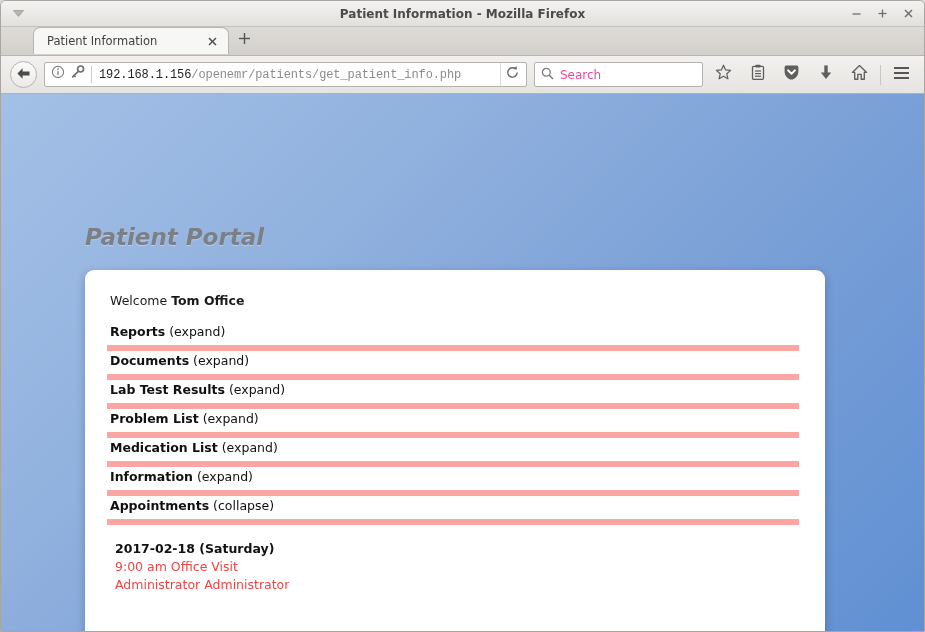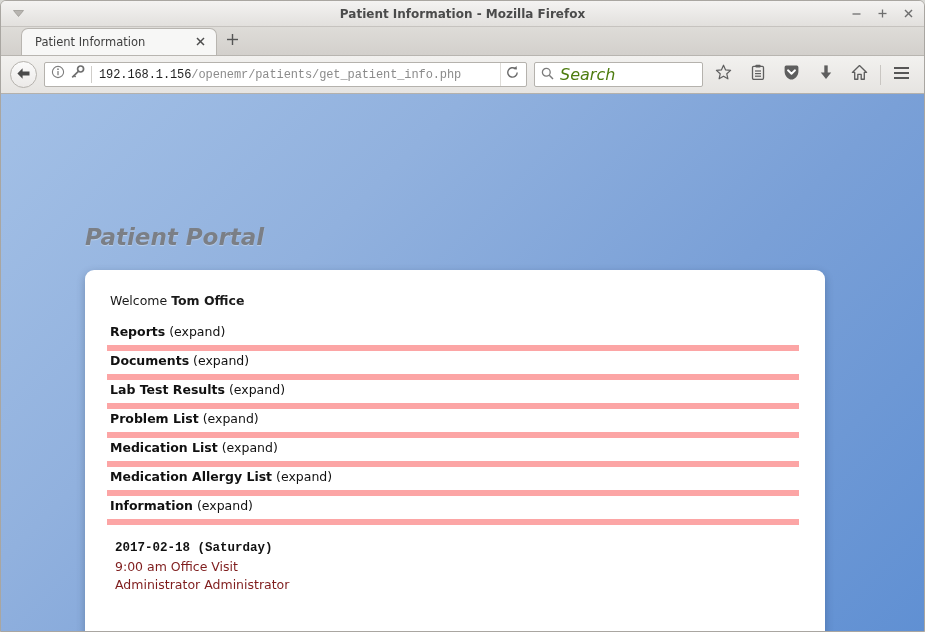--- a/index.html
+++ b/index.html
@@ -45,22 +45,22 @@
     margin-left: auto; display: flex; align-items: center;
     padding-right: 9px; gap: 13px; position: relative; z-index: 2;
   }
   .wc { width: 13px; height: 13px; display:flex; align-items:center; justify-content:center; }
   .wc svg { display:block; }
 
   
   .tabstrip {
     height: 29px; flex: 0 0 29px;
     background: linear-gradient(to bottom, #dedcd8 0%, #d3d0cc 100%);
-    display: flex; align-items: center;
-    padding-left: 20px;
+    display: flex; align-items: flex-start;
+    padding-left: 32px;
     border-bottom: 1px solid #b8b5b0;
     position: relative;
   }
   .tab {
     height: 27px;
     min-width: 196px;
     background: #f7f7f6;
     border: 1px solid #b8b5b0;
     border-bottom: none;
     border-radius: 7px 7px 0 0;
@@ -122,21 +122,21 @@
     width: 24px; height: 23px; margin-left: auto;
     display: flex; align-items: center; justify-content: center;
     border-left: 1px solid #dedcd8;
     flex: 0 0 24px;
   }
   .searchbar {
     flex: 0 0 169px; height: 25px;
     background: #fff; border: 1px solid #b5b2ad; border-radius: 2px;
     display: flex; align-items: center; padding: 0 6px; gap: 6px;
   }
-  .search-placeholder { font-size: 16px; color: #4d7c0f; font-style: italic; }
+  .search-placeholder { font-size: 12px; color: #ec4899; }
   .toolbtn {
     width: 27px; height: 28px;
     display: flex; align-items: center; justify-content: center;
     flex: 0 0 auto;
   }
   .tsep { width: 1px; height: 20px; background: #c9c6c2; }
 
   
   .viewport {
     flex: 1 1 auto; position: relative; overflow: hidden;
@@ -171,22 +171,22 @@
     height: 29px;
     display: flex; align-items: flex-end;
   }
   .section-label { font-size: 12.5px; color: #111; line-height: 1.1; }
   .section-label b { font-weight: bold; }
   .section-toggle { font-weight: normal; }
 
   .appointment {
     padding: 14px 0 0 8px;
   }
-  .appt-date { font-size: 12.5px; font-weight: bold; color: #111; line-height: 1.55; font-family: Liberation Mono, monospace; }
-  .appt-line { font-size: 12.5px; color: #7f1d1d; line-height: 1.42; }
+  .appt-date { font-size: 12.5px; font-weight: bold; color: #111; line-height: 1.55; }
+  .appt-line { font-size: 12.5px; color: #ef4444; line-height: 1.42; }
 
   .btnrow { display: flex; gap: 8px; padding: 14px 0 0 0px; }
 </style>
 </head>
 <body>
 
 <div class="window">
 
   <div class="titlebar">
     <div class="tb-menu-arrow">
@@ -364,24 +364,24 @@
         <div class="section-row">
           <span class="section-label"><b>Lab Test Results</b><span class="section-toggle"> (expand)</span></span>
         </div>
         <div class="section-row">
           <span class="section-label"><b>Problem List</b><span class="section-toggle"> (expand)</span></span>
         </div>
         <div class="section-row">
           <span class="section-label"><b>Medication List</b><span class="section-toggle"> (expand)</span></span>
         </div>
         <div class="section-row">
-          <span class="section-label"><b>Medication Allergy List</b><span class="section-toggle"> (expand)</span></span>
-        </div>
-        <div class="section-row">
           <span class="section-label"><b>Information</b><span class="section-toggle"> (expand)</span></span>
+        </div>
+        <div class="section-row">
+          <span class="section-label"><b>Appointments</b><span class="section-toggle"> (collapse)</span></span>
         </div>
       </div>
 
       <div class="appointment">
         <div class="appt-date">2017-02-18 (Saturday)</div>
         <div class="appt-line">9:00 am Office Visit</div>
         <div class="appt-line">Administrator Administrator</div>
       </div>
 
       <div class="btnrow">

